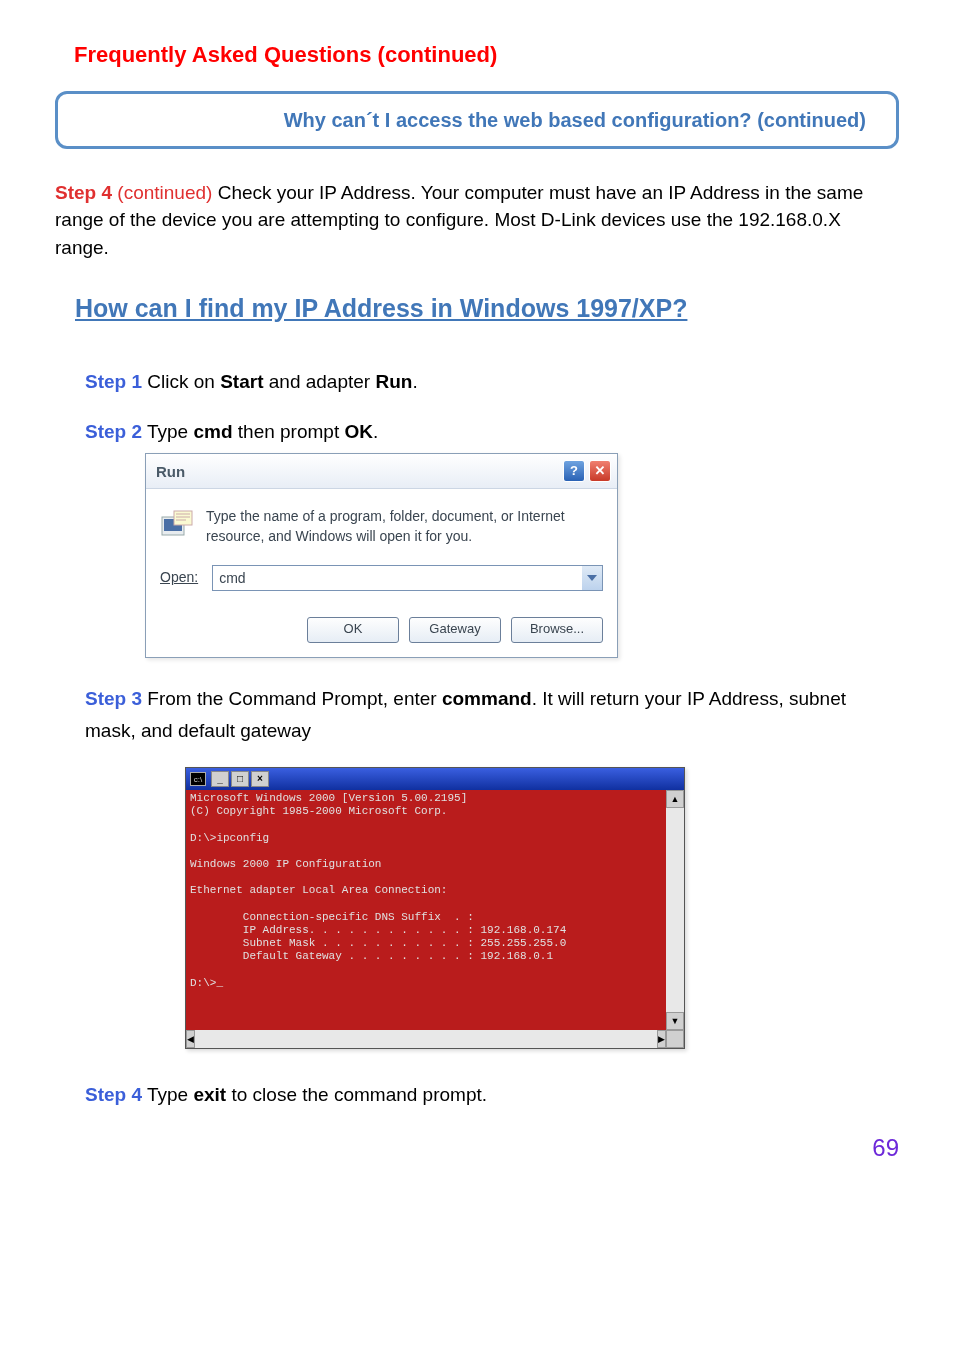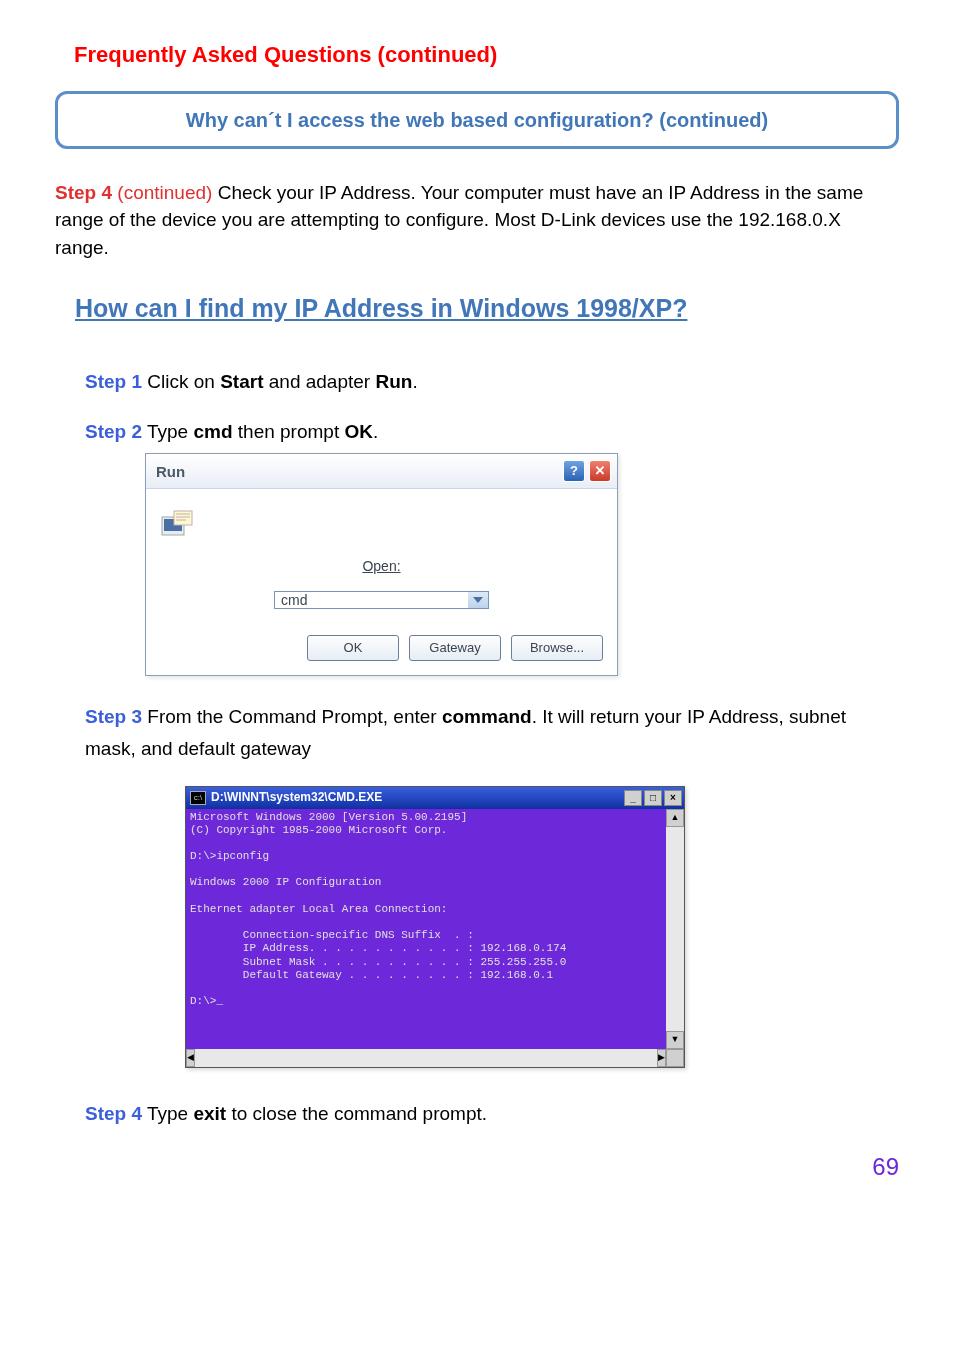--- a/index.html
+++ b/index.html
@@ -25,21 +25,21 @@
     .callout-box {
       border: 3px solid #5a8fc7;
       border-radius: 12px;
       padding: 12px 30px;
       margin-bottom: 30px;
     }
     .callout-text {
       color: #4177b8;
       font-size: 20px;
       font-weight: bold;
-      text-align: center;
+      text-align: right;
     }
     .intro-para {
       font-size: 19px;
       margin-bottom: 30px;
       line-height: 1.45;
     }
     .step-red {
       color: #e03030;
       font-weight: bold;
     }
@@ -126,21 +126,20 @@
     }
     .run-desc {
       font-size: 14px;
       color: #3a4550;
     }
     .open-row {
       display: flex;
       align-items: center;
       gap: 14px;
       margin-bottom: 22px;
-      flex-direction: column;
     }
     .open-label {
       font-size: 14px;
       color: #3a4550;
       text-decoration: underline;
       text-decoration-color: #3a4550;
     }
     .open-input-wrap {
       flex: 1;
       display: flex;
@@ -226,21 +225,21 @@
       align-items: center;
       justify-content: center;
       font-weight: bold;
     }
     .cmd-body-wrap {
       display: flex;
       background: #000;
     }
     .cmd-body {
       flex: 1;
-      background: #6d28d9;
+      background: #b91c1c;
       color: #e0e0e0;
       font-family: "Courier New", monospace;
       font-size: 11px;
       line-height: 1.2;
       padding: 2px 4px;
       white-space: pre;
       min-height: 240px;
     }
     .cmd-vscroll {
       width: 18px;
@@ -289,21 +288,21 @@
 <h1 class="page-title">Frequently Asked Questions (continued)</h1>
 
 <div class="callout-box">
   <div class="callout-text">Why can´t I access the web based configuration? (continued)</div>
 </div>
 
 <p class="intro-para">
   <span class="step-red">Step 4</span><span class="continued"> (continued)</span><span> Check your IP Address. Your computer must have an IP Address in the same range of the device you are attempting to configure. Most D-Link devices use the 192.168.0.X range.</span>
 </p>
 
-<a class="faq-link">How can I find my IP Address in Windows 1998/XP?</a>
+<a class="faq-link">How can I find my IP Address in Windows 1997/XP?</a>
 
 <p class="step-line">
   <span class="step-blue">Step 1</span><span> Click on </span><b>Start</b><span> and adapter </span><b>Run</b><span>.</span>
 </p>
 
 <p class="step-line-tight">
   <span class="step-blue">Step 2</span><span> Type </span><b>cmd</b><span> then prompt </span><b>OK</b><span>.</span>
 </p>
 
 <div class="run-dialog">
@@ -319,20 +318,21 @@
       <div class="run-icon">
         <svg viewBox="0 0 34 30" width="34" height="30">
           <rect x="2" y="8" width="22" height="18" fill="#e8ecef" stroke="#9aa" stroke-width="1"></rect>
           <rect x="4" y="10" width="18" height="12" fill="#4a6fa5"></rect>
           <rect x="14" y="2" width="18" height="14" fill="#fafad2" stroke="#caa" stroke-width="1"></rect>
           <line x1="16" y1="5" x2="30" y2="5" stroke="#caa" stroke-width="1"></line>
           <line x1="16" y1="8" x2="30" y2="8" stroke="#caa" stroke-width="1"></line>
           <line x1="16" y1="11" x2="26" y2="11" stroke="#caa" stroke-width="1"></line>
         </svg>
       </div>
+      <div class="run-desc">Type the name of a program, folder, document, or Internet resource, and Windows will open it for you.</div>
     </div>
     <div class="open-row">
       <span class="open-label">Open:</span>
       <div class="open-input-wrap">
         <input class="open-input" value="cmd" style="">
         <div class="open-dd">
           <svg width="10" height="6" viewBox="0 0 10 6">
               <path d="M0 0 L5 6 L10 0 Z" fill="#4a6fa5"></path>
             </svg>
         </div>
@@ -346,21 +346,20 @@
   </div>
 </div>
 
 <p class="step-line">
   <span class="step-blue">Step 3</span><span> From the Command Prompt, enter </span><b>command</b><span>. It will return your IP Address, subnet mask, and default gateway</span>
 </p>
 
 <div class="cmd-window">
   <div class="cmd-titlebar">
     <div class="cmd-icon">c:\</div>
-    <span class="cmd-title">D:\WINNT\system32\CMD.EXE</span>
     <div class="cmd-tb-btns">
       <div class="cmd-tb-btn">_</div>
       <div class="cmd-tb-btn">□</div>
       <div class="cmd-tb-btn">×</div>
     </div>
   </div>
   <div class="cmd-body-wrap">
     <div class="cmd-body">Microsoft Windows 2000 [Version 5.00.2195]
 (C) Copyright 1985-2000 Microsoft Corp.
 

